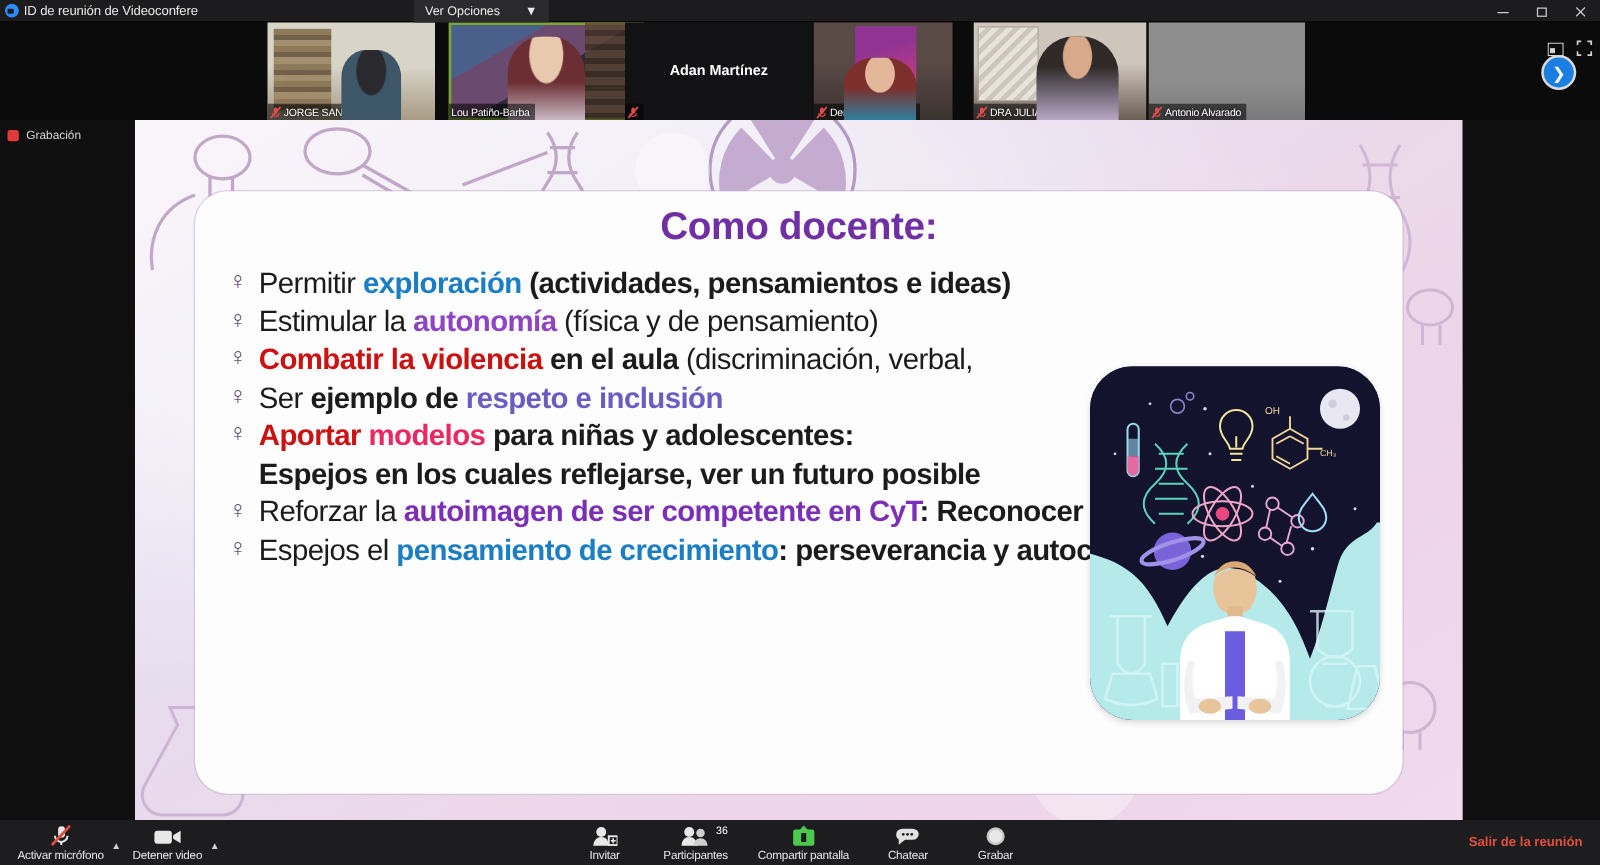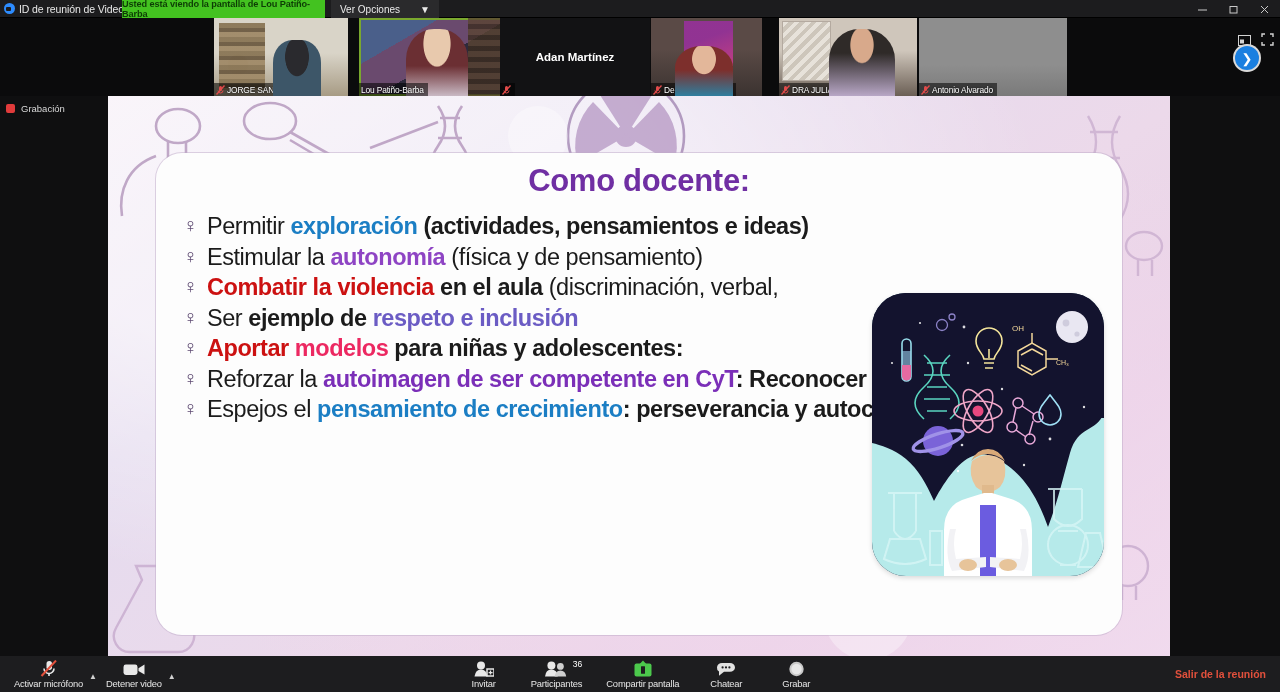--- a/index.html
+++ b/index.html
@@ -223,23 +223,20 @@
 <body>
 
 <div id="app">
 
   <div class="titlebar">
     <div class="tb-meeting">
       <div class="zoom-logo"></div>
       <span>ID de reunión de Videoconfere</span>
     </div>
 
-    <div class="sharing-banner">
-      <span>Usted está viendo la pantalla de Lou Patiño-Barba</span>
-    </div>
 
     <div class="view-options">
       <span>Ver Opciones</span>
       <span class="chev">▼</span>
     </div>
 
     <div class="winbtns">
       <div class="winbtn">
         <svg width="11" height="11" viewBox="0 0 11 11">
             <line x1="1" y1="6" x2="10" y2="6" stroke="#c9c9c9" stroke-width="1"></line>
@@ -311,21 +308,21 @@
           <svg width="9" height="10" viewBox="0 0 9 10">
               <rect x="3" y="1" width="3" height="5" rx="1.5" fill="#e24b4b"></rect>
               <path d="M2 5.5a2.5 2.5 0 005 0" stroke="#e24b4b" fill="none" stroke-width="1"></path>
               <line x1="0.5" y1="9.5" x2="8.5" y2="0.5" stroke="#e24b4b" stroke-width="1.3"></line>
             </svg>
         </span>
         <em>DRA JULIANA MO...</em>
       </div>
     </div>
 
-    <div class="tile vid5" style="left:919px;width:148px;">
+    <div class="tile vid5" style="left:919px;width:125px;">
       <div class="tile-name">
         <span class="mute-ico">
           <svg width="9" height="10" viewBox="0 0 9 10">
               <rect x="3" y="1" width="3" height="5" rx="1.5" fill="#e24b4b"></rect>
               <path d="M2 5.5a2.5 2.5 0 005 0" stroke="#e24b4b" fill="none" stroke-width="1"></path>
               <line x1="0.5" y1="9.5" x2="8.5" y2="0.5" stroke="#e24b4b" stroke-width="1.3"></line>
             </svg>
         </span>
         <em>Antonio Alvarado</em>
       </div>
@@ -430,20 +427,24 @@
           </span>
         </div>
 
         <div class="brow">
           <span class="vsym">♀</span>
           <span class="btext">
             <span class="c-red">Aportar </span><span class="c-pink">modelos</span><span class="b"> para niñas y adolescentes:</span>
           </span>
         </div>
 
+        <div class="brow">
+          <span class="vsym ghost">♀</span>
+          <span class="btext b">Espejos en los cuales reflejarse, ver un futuro posible</span>
+        </div>
 
         <div class="brow">
           <span class="vsym">♀</span>
           <span class="btext">
             <span>Reforzar la </span><span class="c-violet">autoimagen de ser competente en CyT</span><span class="b">: Reconocer logros</span>
           </span>
         </div>
 
         <div class="brow">
           <span class="vsym">♀</span>

